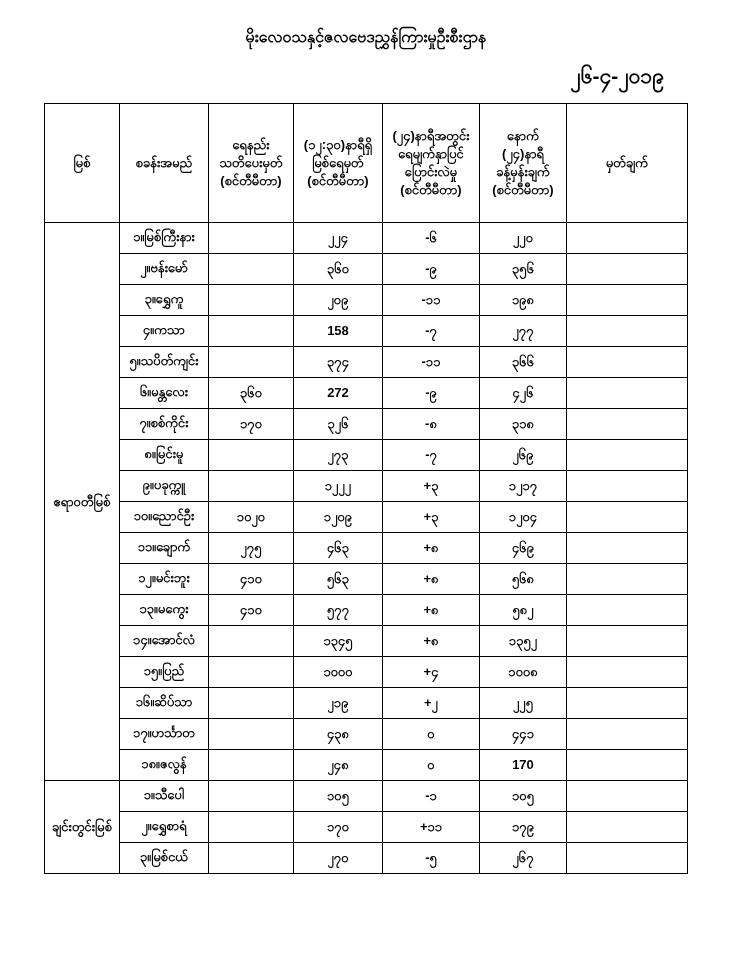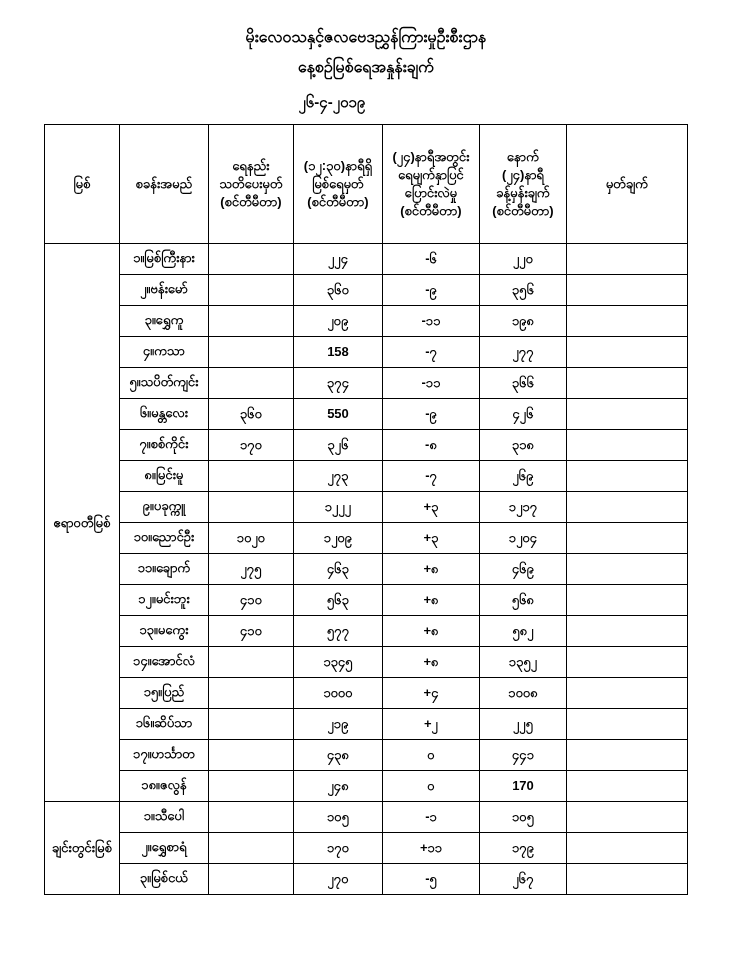--- a/index.html
+++ b/index.html
@@ -26,24 +26,24 @@
     text-align: center;
     padding-top: 22px;
   }
   .title-line {
     font-size: 16px;
     font-weight: bold;
     line-height: 30px;
     letter-spacing: 0px;
   }
   .date-line {
-    text-align: center;
+    text-align: right;
     padding-right: 68px;
     padding-top: 10px;
-    font-size: 15px;
+    font-size: 21px;
     font-weight: bold;
   }
   table.maintable {
     border-collapse: collapse;
     margin: 10px auto 0 auto;
     width: 636px;
     table-layout: fixed;
   }
   table.maintable td, table.maintable th {
     border: 1px solid #000;
@@ -87,21 +87,20 @@
   }
   .hdr-sub { display: block; }
 </style>
 </head>
 <body>
 
 <div class="page">
 
   <div class="header">
     <div class="title-line">မိုးလေဝသနှင့်ဇလဗေဒညွှန်ကြားမှုဦးစီးဌာန</div>
-    <div class="title-line">နေ့စဉ်မြစ်ရေအနှုန်းချက်</div>
   </div>
 
   <div class="date-line">၂၆-၄-၂၀၁၉</div>
 
   <table class="maintable">
     <thead>
       <tr>
         <th class="col-region">မြစ်</th>
         <th class="col-station">စခန်းအမည်</th>
         <th class="col-warn">
@@ -167,21 +166,21 @@
           <td class="station-cell">၅။သပိတ်ကျင်း</td>
           <td class="num"></td>
           <td class="num">၃၇၄</td>
           <td class="num">-၁၁</td>
           <td class="num">၃၆၆</td>
           <td class="num"></td>
         </tr>
         <tr>
           <td class="station-cell">၆။မန္တလေး</td>
           <td class="num">၃၆၀</td>
-          <td class="num">550</td>
+          <td class="num">272</td>
           <td class="num">-၉</td>
           <td class="num">၄၂၆</td>
           <td class="num"></td>
         </tr>
         <tr>
           <td class="station-cell">၇။စစ်ကိုင်း</td>
           <td class="num">၁၇၀</td>
           <td class="num">၃၂၆</td>
           <td class="num">-၈</td>
           <td class="num">၃၁၈</td>

